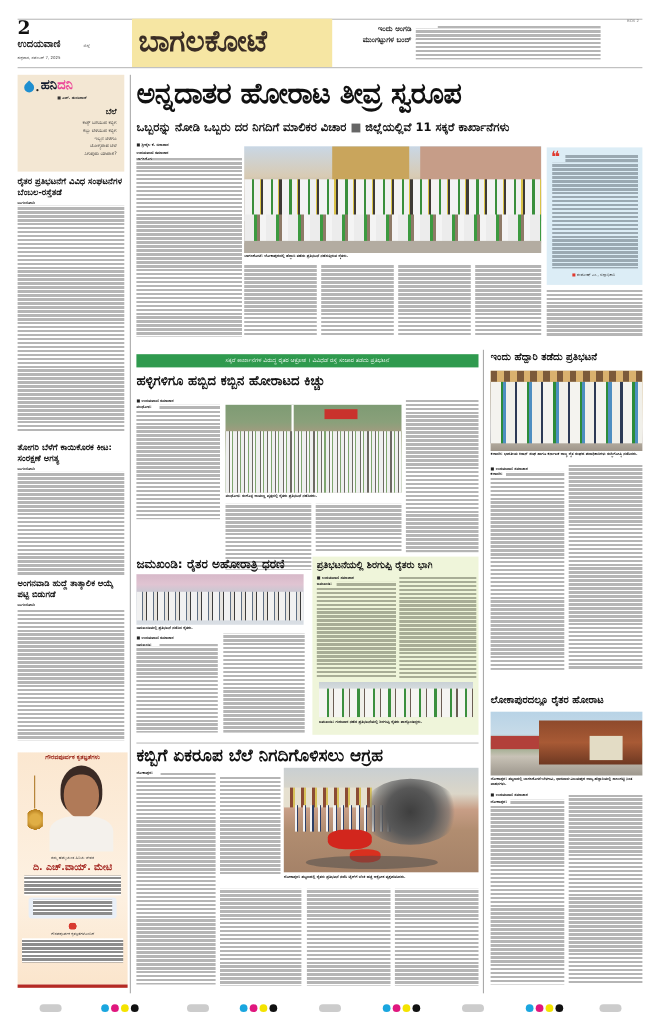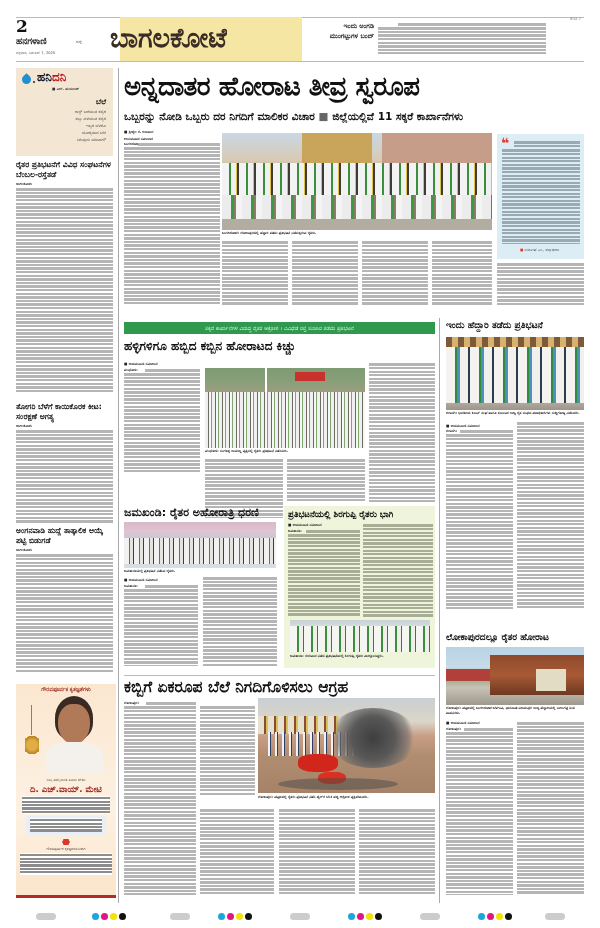--- a/index.html
+++ b/index.html
@@ -14,41 +14,41 @@
 .byline{font-size:3.6px;font-weight:bold;color:#222}
 .regmark{position:absolute;width:20px;height:7px;border-radius:4px;background:#ccc}
 .cmyk{position:absolute;display:flex;gap:2px}
 .cmyk span{width:7px;height:7px;border-radius:50%;display:block}
 </style>
 </head>
 <body>
 
 <div class="rule" style="left:16px;top:17px;width:568px;height:1px;background:#bbb"></div>
 <div class="abs" style="left:16px;top:18px;font-family:'DejaVu Serif',serif;font-weight:bold;font-size:17px;line-height:17px;color:#111">2</div>
-<div class="abs" style="left:16px;top:36px;font-weight:bold;font-size:9px;color:#222">ಹನಗಳಾಣಿ</div>
+<div class="abs" style="left:16px;top:36px;font-weight:bold;font-size:9px;color:#222">ಉದಯವಾಣಿ</div>
 <div class="abs" style="left:76px;top:39px;font-size:4px;color:#444">ಜಿಲ್ಲೆ</div>
 <div class="abs" style="left:16px;top:51px;font-size:3.6px;color:#444">ಶುಕ್ರವಾರ, ನವೆಂಬರ್ 7, 2025</div>
 
 <div class="abs" style="left:120px;top:17px;width:182px;height:44px;background:#f6e6a3"></div>
-<div class="abs head" style="left:110px;top:21px;font-size:27px;line-height:34px;color:#3a2d25;font-weight:bold">ಬಾಗಲಕೋಟೆ</div>
+<div class="abs head" style="left:126px;top:21px;font-size:27px;line-height:34px;color:#3a2d25;font-weight:bold">ಬಾಗಲಕೋಟೆ</div>
 
 <div class="abs" style="left:318px;top:22px;width:56px;font-weight:bold;font-size:6.5px;line-height:9.5px;text-align:right;color:#222">ಇಂದು ಅಂಗಡಿ ಮುಂಗಟ್ಟುಗಳ ಬಂದ್</div>
 <div class="abs" style="left:378px;top:22px;width:168px;height:34px">
   <span class="byline">ಬೀಳಗಿ(ಜಿ):</span>
   <div class="lines" style="position:absolute;left:20px;top:0;width:148px;height:4px"></div>
   <div class="lines" style="position:absolute;left:0;top:4px;width:168px;height:28px"></div>
 </div>
 <div class="abs" style="left:570px;top:17px;font-size:3.6px;color:#888">BOX 2</div>
 <div class="rule" style="left:16px;top:61px;width:568px;height:1px;background:#bbb"></div>
 
 <div class="abs" style="left:16px;top:68px;width:97px;height:88px;background:#f3e7d3"></div>
 <div class="abs" style="left:22px;top:75px;width:9px;height:9px;background:#1e8fd0;border-radius:0 50% 50% 50%;transform:rotate(45deg)"></div>
 <div class="abs" style="left:33px;top:81px;width:2px;height:2px;background:#222;border-radius:50%"></div>
 <div class="abs head" style="left:37px;top:70px;font-size:12px;line-height:15px">
-  <span style="color:#0f172a">ಹನಿ</span><span style="color:#b91c1c">ದನಿ</span>
+  <span style="color:#0f172a">ಹನಿ</span><span style="color:#ec4899">ದನಿ</span>
 </div>
 <div class="abs" style="left:52px;top:87px;font-size:3.6px;font-weight:bold;color:#333">■ <span>ಎಚ್. ಡುಂಡಿರಾಜ್</span></div>
 <div class="abs" style="left:16px;top:98px;width:90px;text-align:right;font-weight:bold;font-size:7px;color:#111">ಬೆಲೆ</div>
 <div class="abs" style="left:16px;top:108px;width:90px;text-align:right;font-size:4.2px;line-height:7px;color:#333">
   <div>ಕಾಸ್ಟ್ ಬರೆಯುವ ಕಬ್ಬಿಗ</div>
   <div>ಕಬ್ಬು ಬೆಳೆಯುವ ಕಬ್ಬಿಗ</div>
   <div>ಇಬ್ಬರ ಬೆಳೆಗೂ</div>
   <div>ಯೋಗ್ಯವಾದ ಬೆಲೆ</div>
   <div>ಸಿಗುವುದು ಯಾವಾಗ?</div>
 </div>

